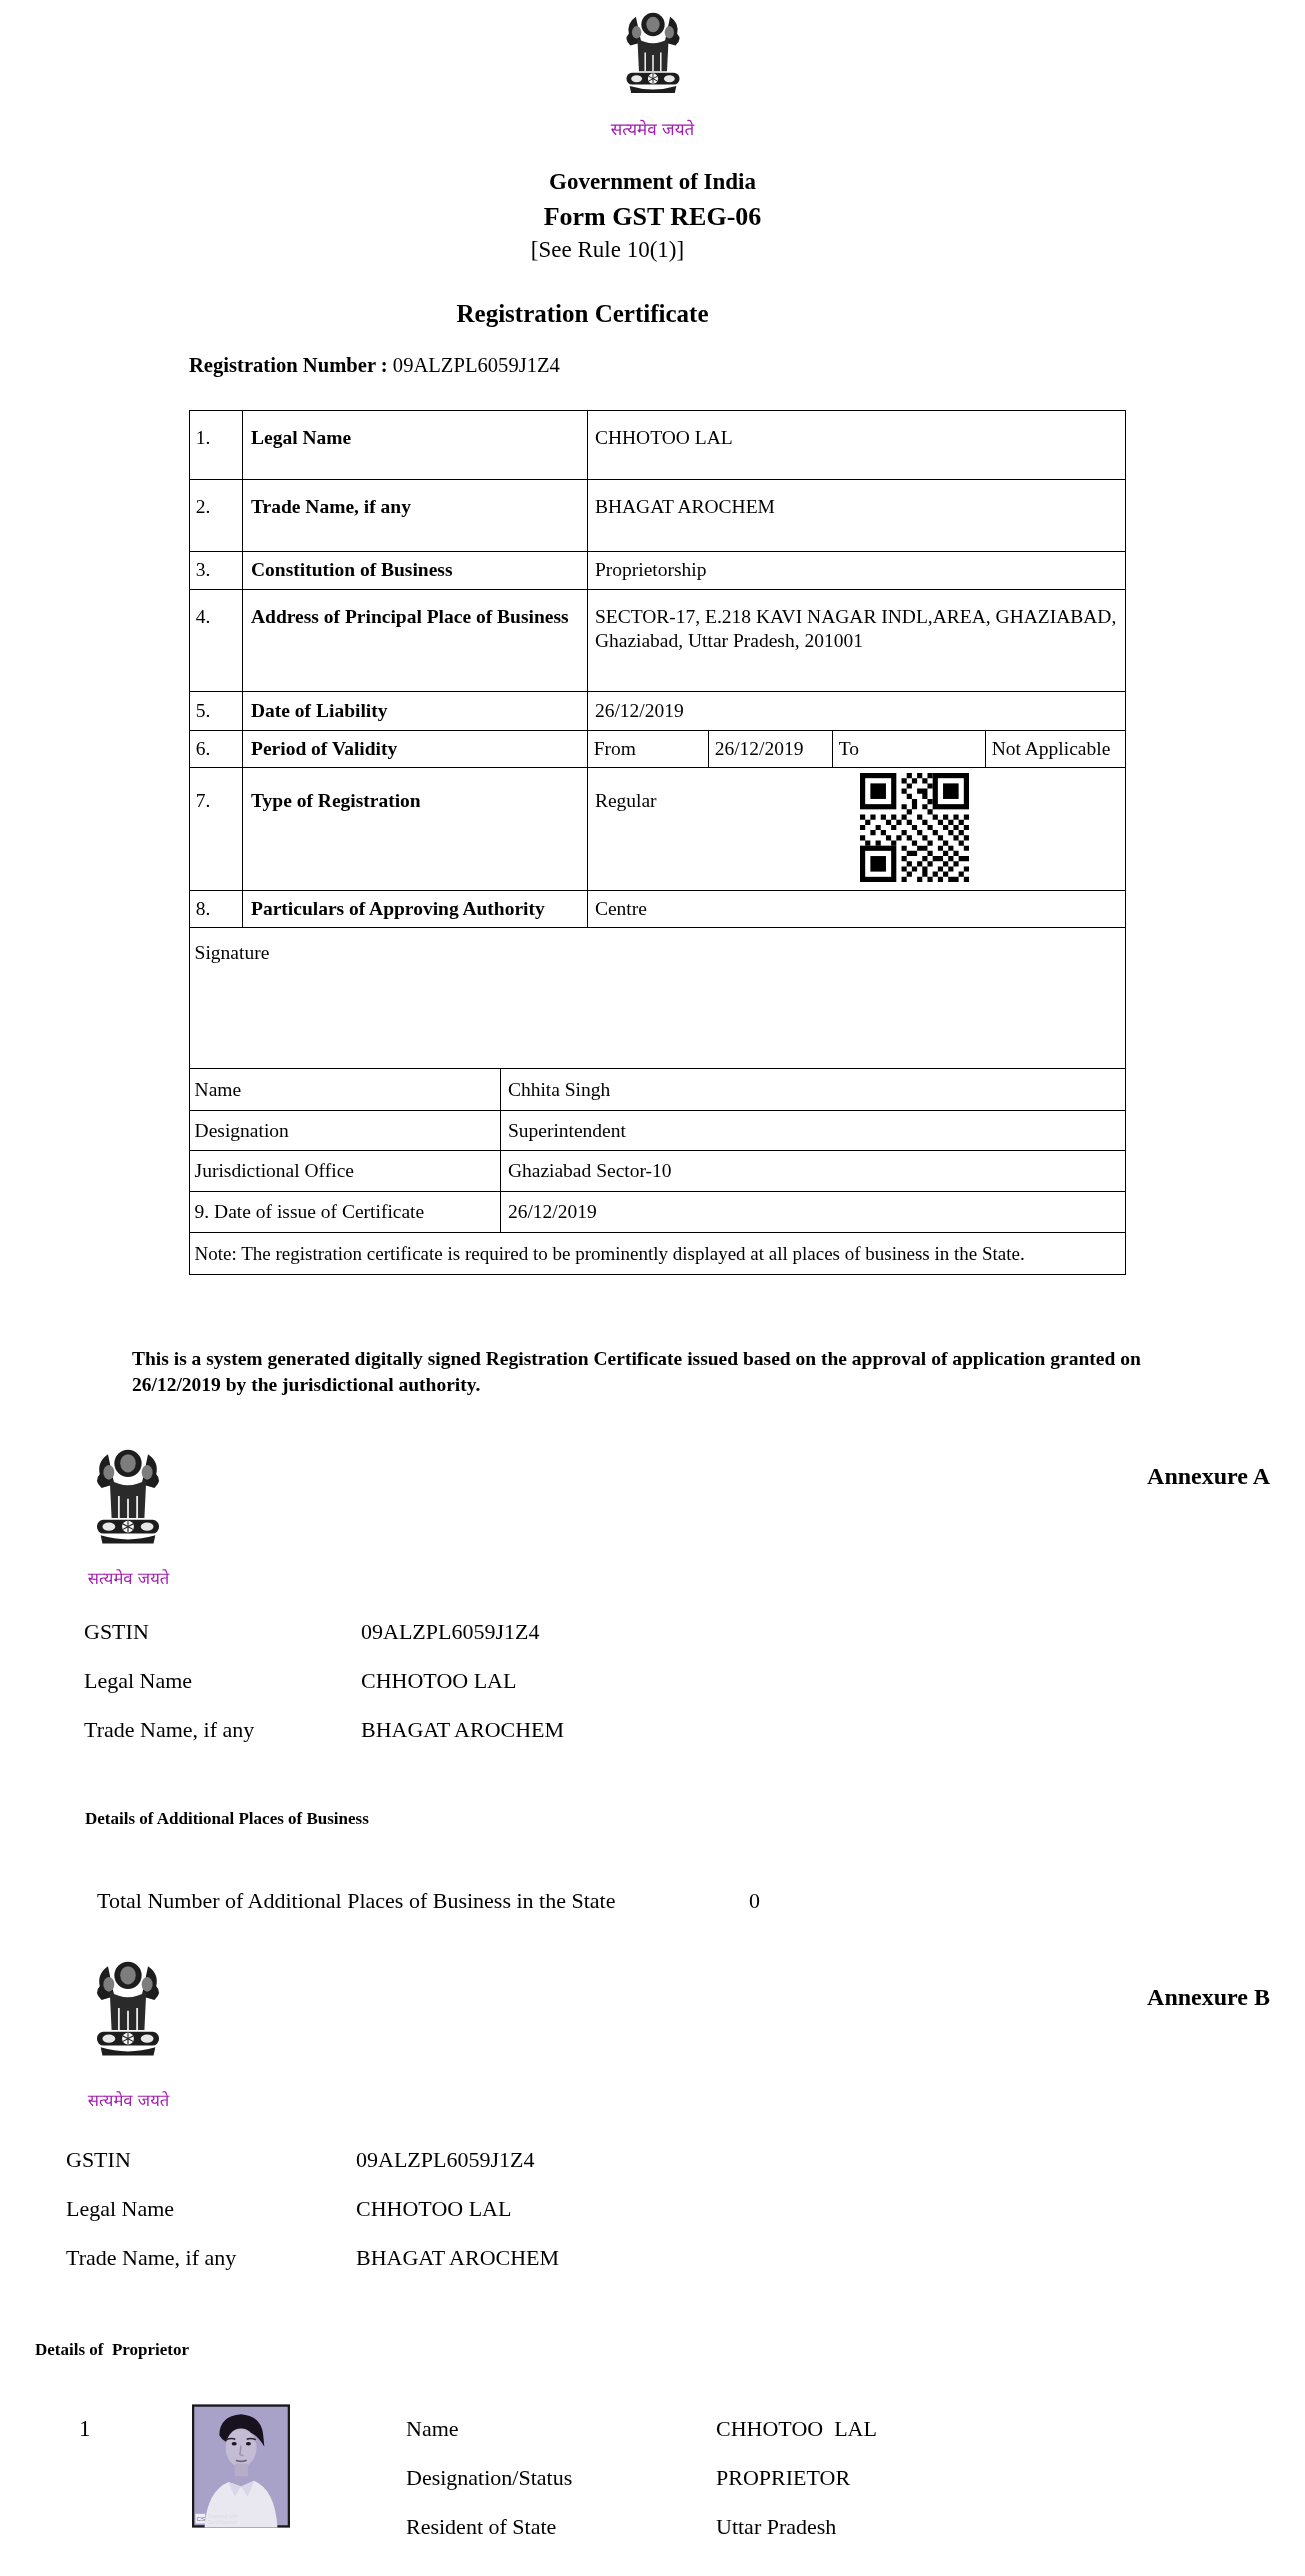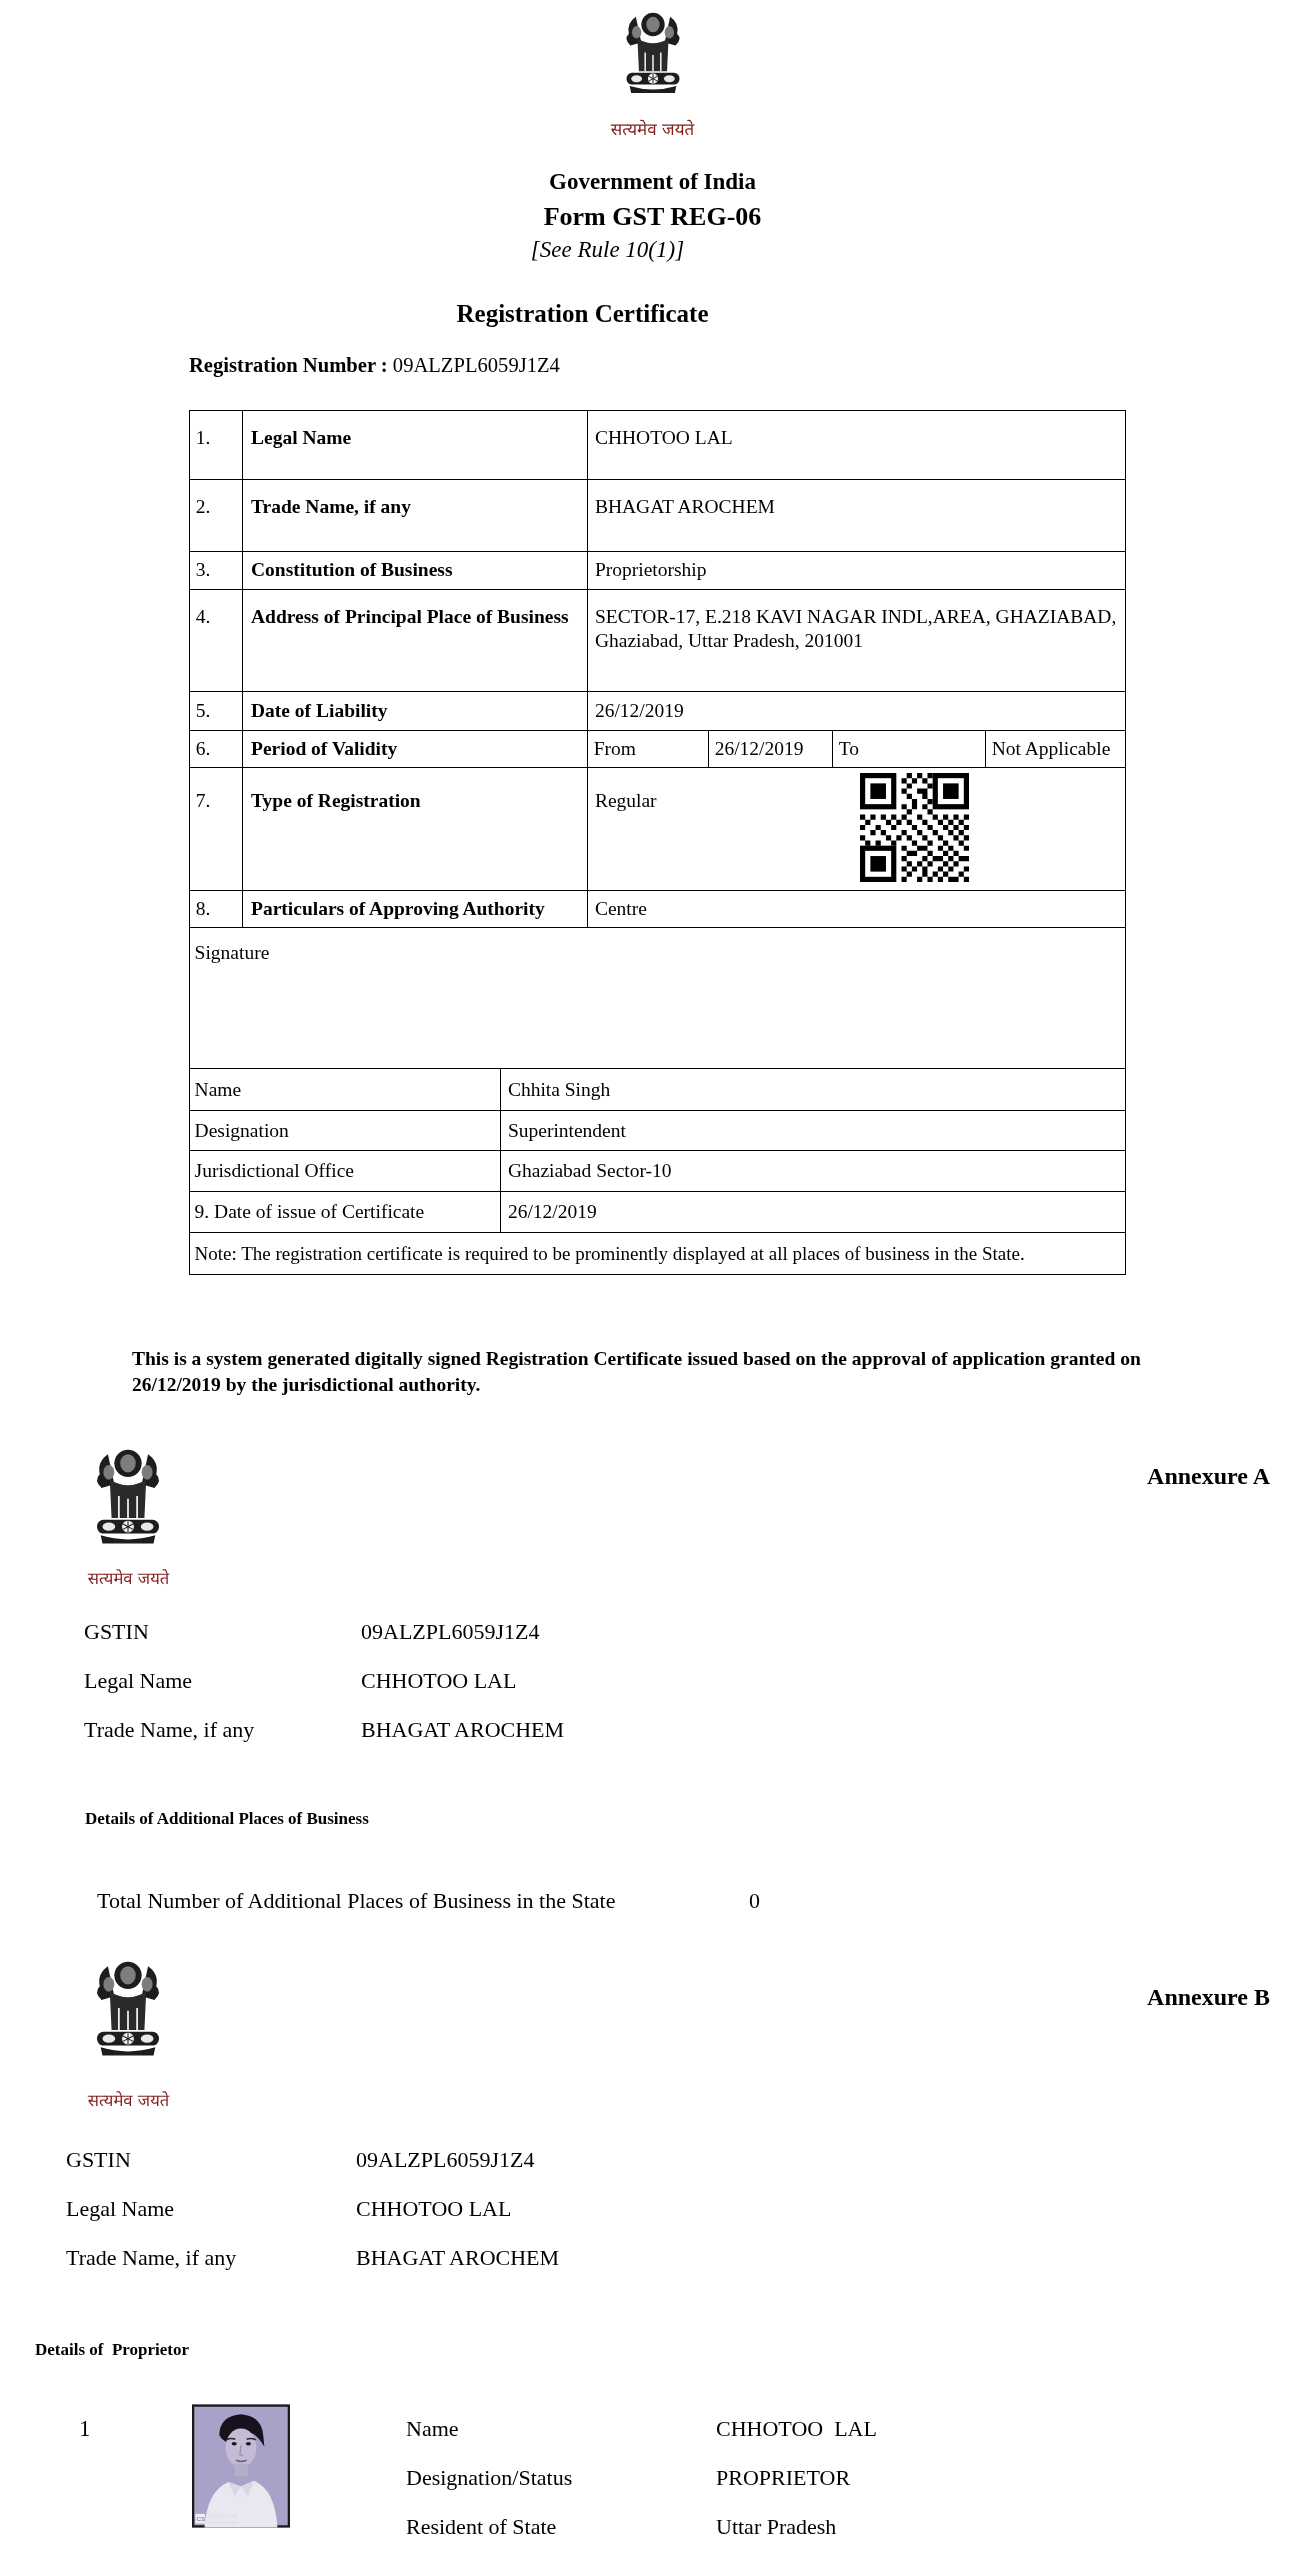--- a/index.html
+++ b/index.html
@@ -6,25 +6,25 @@
   .page{
     position:relative;width:1305px;height:2576px;background:#ffffff;
     font-family:"Liberation Serif","DejaVu Serif",serif;color:#000;overflow:hidden;
   }
   .abs{position:absolute;}
   .b{font-weight:bold;}
   .pre{white-space:pre-wrap;}
 
   
   .emblem-top{left:614px;top:3.4px;width:78px;height:110px;}
-  .motto{font-family:"DejaVu Sans",sans-serif;color:#7f1d1d;}
+  .motto{font-family:"DejaVu Sans",sans-serif;color:#a21caf;}
   .motto-top{left:538px;top:117px;width:229px;font-size:17px;text-align:center;}
   .h-govt{left:0;top:169px;width:1305px;font-size:23px;font-weight:bold;text-align:center;}
   .h-form{left:0;top:202px;width:1305px;font-size:26px;font-weight:bold;text-align:center;}
-  .h-rule{left:0;top:237px;width:1215px;font-size:23px;font-style:italic;text-align:center;}
+  .h-rule{left:0;top:237px;width:1215px;font-size:23px;text-align:center;}
   .h-cert{left:0;top:300px;width:1165px;font-size:25px;font-weight:bold;text-align:center;}
   .regline{left:189px;top:354px;font-size:20.6px;}
 
   
   .tbl{left:189px;top:410px;width:937px;border:1.7px solid #000;box-sizing:border-box;background:#fff;}
   .trow{display:flex;border-bottom:1.7px solid #000;box-sizing:border-box;}
   .trow:last-child{border-bottom:none;}
   .c{box-sizing:border-box;display:flex;align-items:center;padding:0 6.9px;font-size:19.5px;line-height:1.25;}
   .c-num{width:53px;border-right:1.1px solid #000;padding-left:5.7px;}
   .c-lbl{width:345px;border-right:1.1px solid #000;font-weight:bold;padding-left:8px;}

